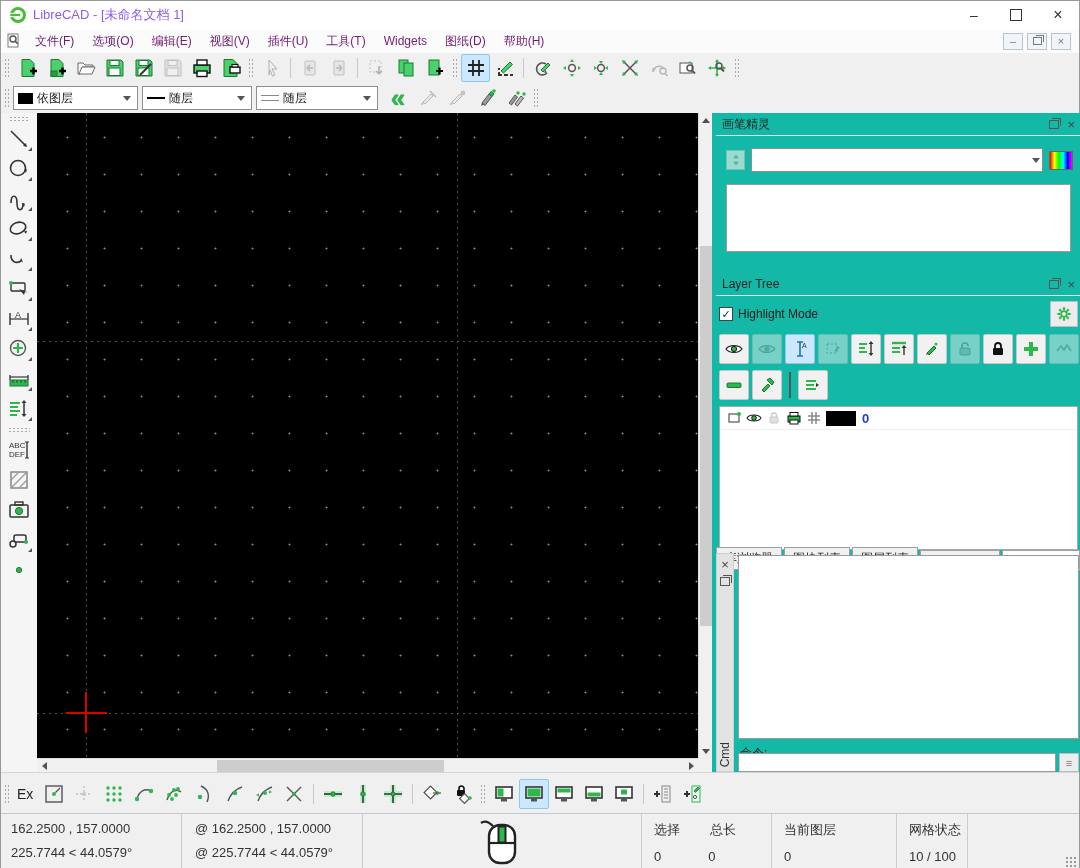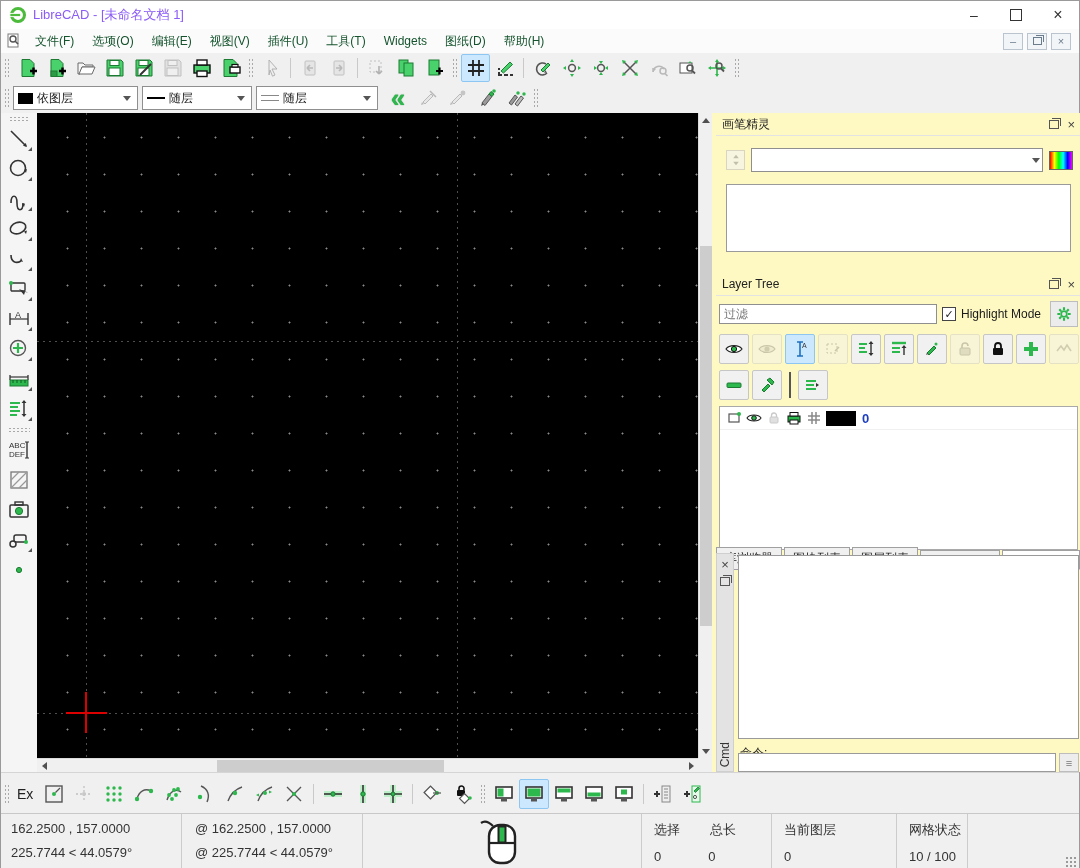--- a/index.html
+++ b/index.html
@@ -9,21 +9,21 @@
   
   .titlebar{position:absolute;left:0;top:0;width:100%;height:28px;background:#ffffff;display:flex;align-items:center;}
   .titlebar .logo{width:18px;height:18px;margin:0 6px 0 8px;}
   .title-text{font-size:13px;color:#8b5cf6;}
   .win-controls{margin-left:auto;display:flex;height:100%;}
   .win-btn{width:42px;height:100%;display:flex;align-items:center;justify-content:center;font-size:14px;color:#333;}
   .max-glyph{width:10px;height:10px;border:1px solid #333;display:inline-block;}
   
   .menubar{position:absolute;left:0;top:28px;width:100%;height:24px;background:#fbfbfb;display:flex;align-items:center;border-bottom:1px solid #e8e8e8;}
   .menubar .docicon{width:16px;height:16px;margin:0 4px 0 5px;}
-  .menu-item{padding:3px 9px;color:#14532d;}
+  .menu-item{padding:3px 9px;color:#701a75;}
   .mdi-controls{margin-left:auto;display:flex;align-items:center;gap:4px;margin-right:8px;}
   .mdi-btn{width:18px;height:15px;display:flex;align-items:center;justify-content:center;color:#6b7c8d;font-size:11px;border:1px solid #b9c4ce;background:#f2f5f8;}
   .mdi-restore-glyph{width:7px;height:6px;border:1px solid #6b7c8d;position:relative;}
   .mdi-restore-glyph::before{content:'';position:absolute;left:2px;top:-3px;width:7px;height:6px;border:1px solid #6b7c8d;border-bottom:none;border-left:none;}
   
   .toolbar{position:absolute;left:0;width:100%;height:30px;background:#f0f0f0;display:flex;align-items:center;border-bottom:6px solid #0ea5e9;}
   .tb1{top:52px;}
   .tb2{top:82px;}
   .h{width:6px;height:20px;margin:0 3px;background-image:radial-gradient(circle,#a9a9a9 0.9px,transparent 1.1px);background-size:3px 4px;flex:none;}
   .sep{width:1px;height:20px;background:#c9c9c9;margin:0 4px;flex:none;}
@@ -63,21 +63,21 @@
   .corner{position:absolute;left:661px;top:645px;width:14px;height:14px;background:#f0f0f0;}
   .vthumb{position:absolute;left:1px;top:133px;width:12px;height:380px;background:#cdcdcd;}
   .hthumb{position:absolute;left:180px;top:1px;width:227px;height:12px;background:#cdcdcd;}
   .sarrow{position:absolute;width:14px;height:14px;display:flex;align-items:center;justify-content:center;color:#505050;font-size:12px;}
   .tri{width:0;height:0;}
   .tri.up{border-left:4px solid transparent;border-right:4px solid transparent;border-bottom:5px solid #505050;}
   .tri.down{border-left:4px solid transparent;border-right:4px solid transparent;border-top:5px solid #505050;}
   .tri.left{border-top:4px solid transparent;border-bottom:4px solid transparent;border-right:5px solid #505050;}
   .tri.right{border-top:4px solid transparent;border-bottom:4px solid transparent;border-left:5px solid #505050;}
   
-  .right-dock{position:absolute;left:711px;top:112px;width:369px;height:659px;background:#fef9c3;}
+  .right-dock{position:absolute;left:711px;top:112px;width:369px;height:659px;background:#14b8a6;}
   .dock-panel{position:absolute;left:4px;width:365px;box-sizing:border-box;}
   .dp-title{height:22px;display:flex;align-items:center;padding:0 6px;font-size:12px;color:#222;border-bottom:1px solid #e3e3e3;}
   .dp-title .dp-btns{margin-left:auto;display:flex;gap:8px;align-items:center;color:#555;}
   .float-glyph{width:8px;height:7px;border:1px solid #555;position:relative;display:inline-block;}
   .float-glyph::before{content:'';position:absolute;left:2px;top:-3px;width:8px;height:7px;border:1px solid #555;border-bottom:none;border-left:none;}
   .x-glyph{font-size:13px;line-height:1;color:#444;}
   .pw-row{display:flex;align-items:center;gap:6px;padding:12px 8px 0 10px;}
   .pw-spin{width:17px;height:18px;border:1px solid #c0c0c0;background:#f4f4f4;display:flex;flex-direction:column;align-items:center;justify-content:center;gap:2px;opacity:.6;}
   .pw-combo{flex:1;height:22px;background:#fff;border:1px solid #8f8f8f;display:flex;align-items:center;justify-content:flex-end;}
   .pw-color{width:22px;height:17px;border:1px solid #666;background:linear-gradient(90deg,#f00,#ff0,#0f0,#0ff,#00f,#f0f);}
@@ -550,21 +550,20 @@
 
     <div class="dock-panel" style="top:160px;height:280px">
       <div class="dp-title">
         <span>Layer Tree</span>
         <span class="dp-btns">
           <span class="float-glyph"></span>
           <span class="x-glyph">×</span>
         </span>
       </div>
       <div class="lt-filter-row">
-        <input class="lt-filter" placeholder="过滤" style="">
         <span class="cbx">✓</span>
         <span style="font-size:12px;white-space:nowrap">Highlight Mode</span>
         <div class="lt-gear">
           <svg viewBox="0 0 18 18" width="16" height="16">
               <circle cx="9" cy="9" r="3.2" fill="none" stroke="#2db84d" stroke-width="2"></circle>
               <g stroke="#2db84d" stroke-width="2.4">
                 <path d="M9 1.5v3M9 13.5v3M1.5 9h3M13.5 9h3M3.7 3.7l2.1 2.1M12.2 12.2l2.1 2.1M14.3 3.7l-2.1 2.1M5.8 12.2l-2.1 2.1"></path>
               </g>
             </svg>
         </div>

